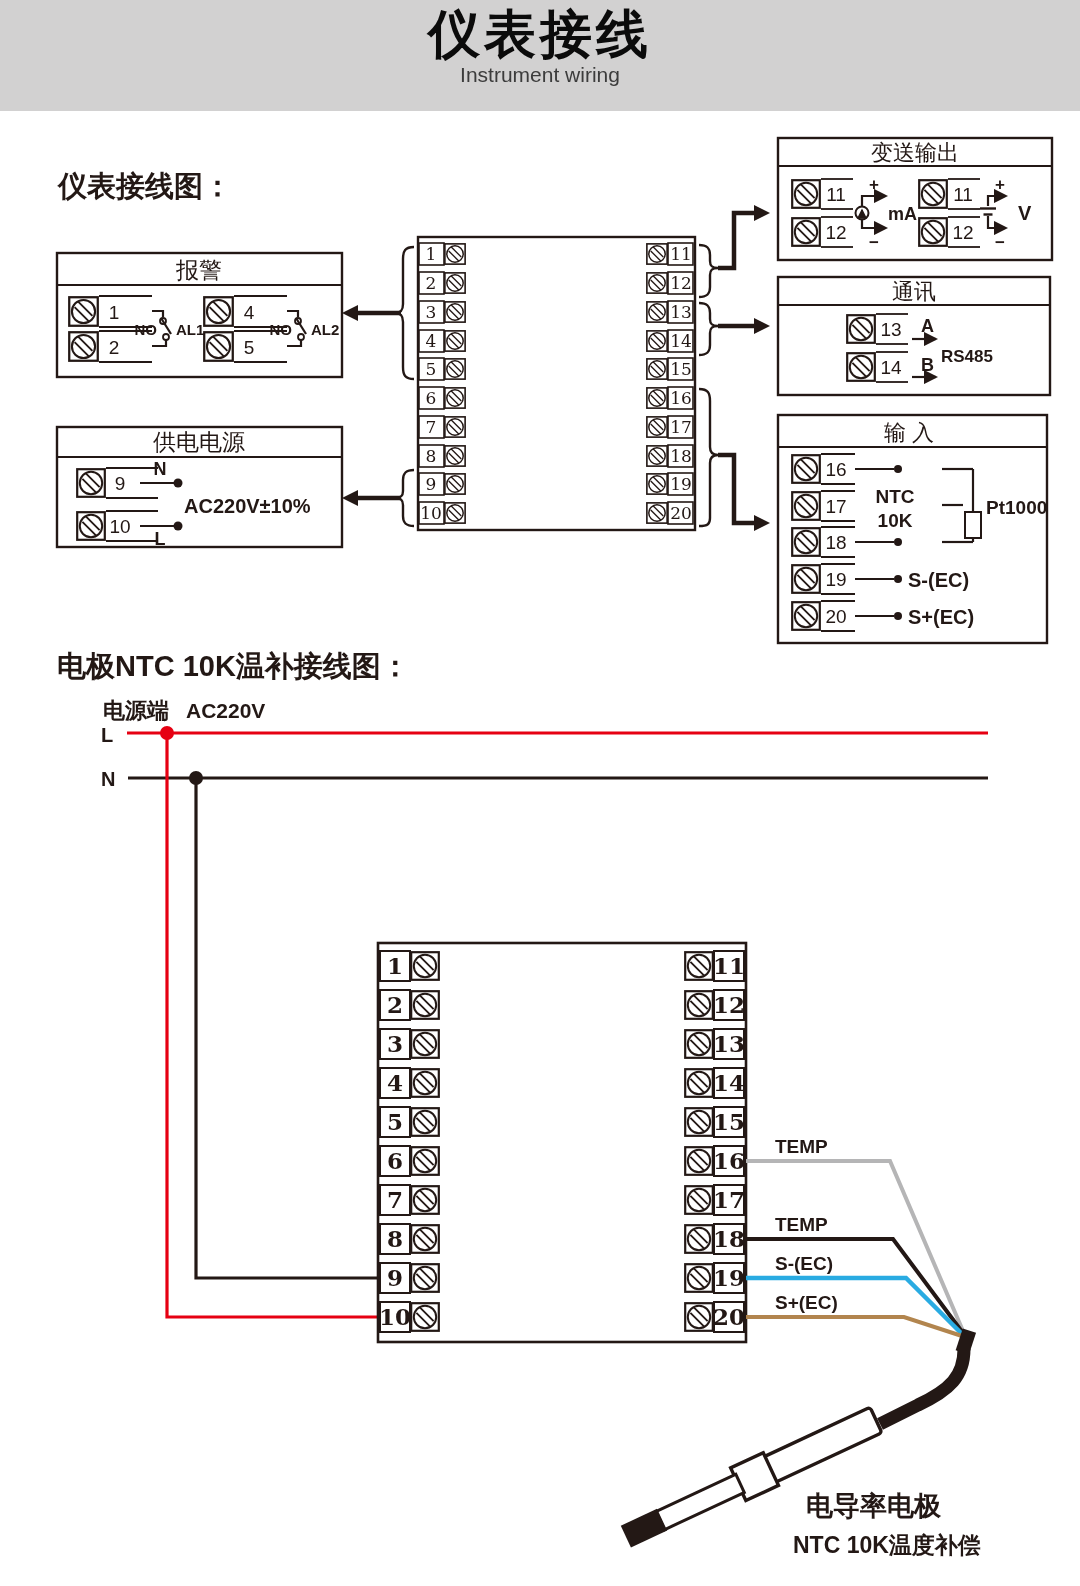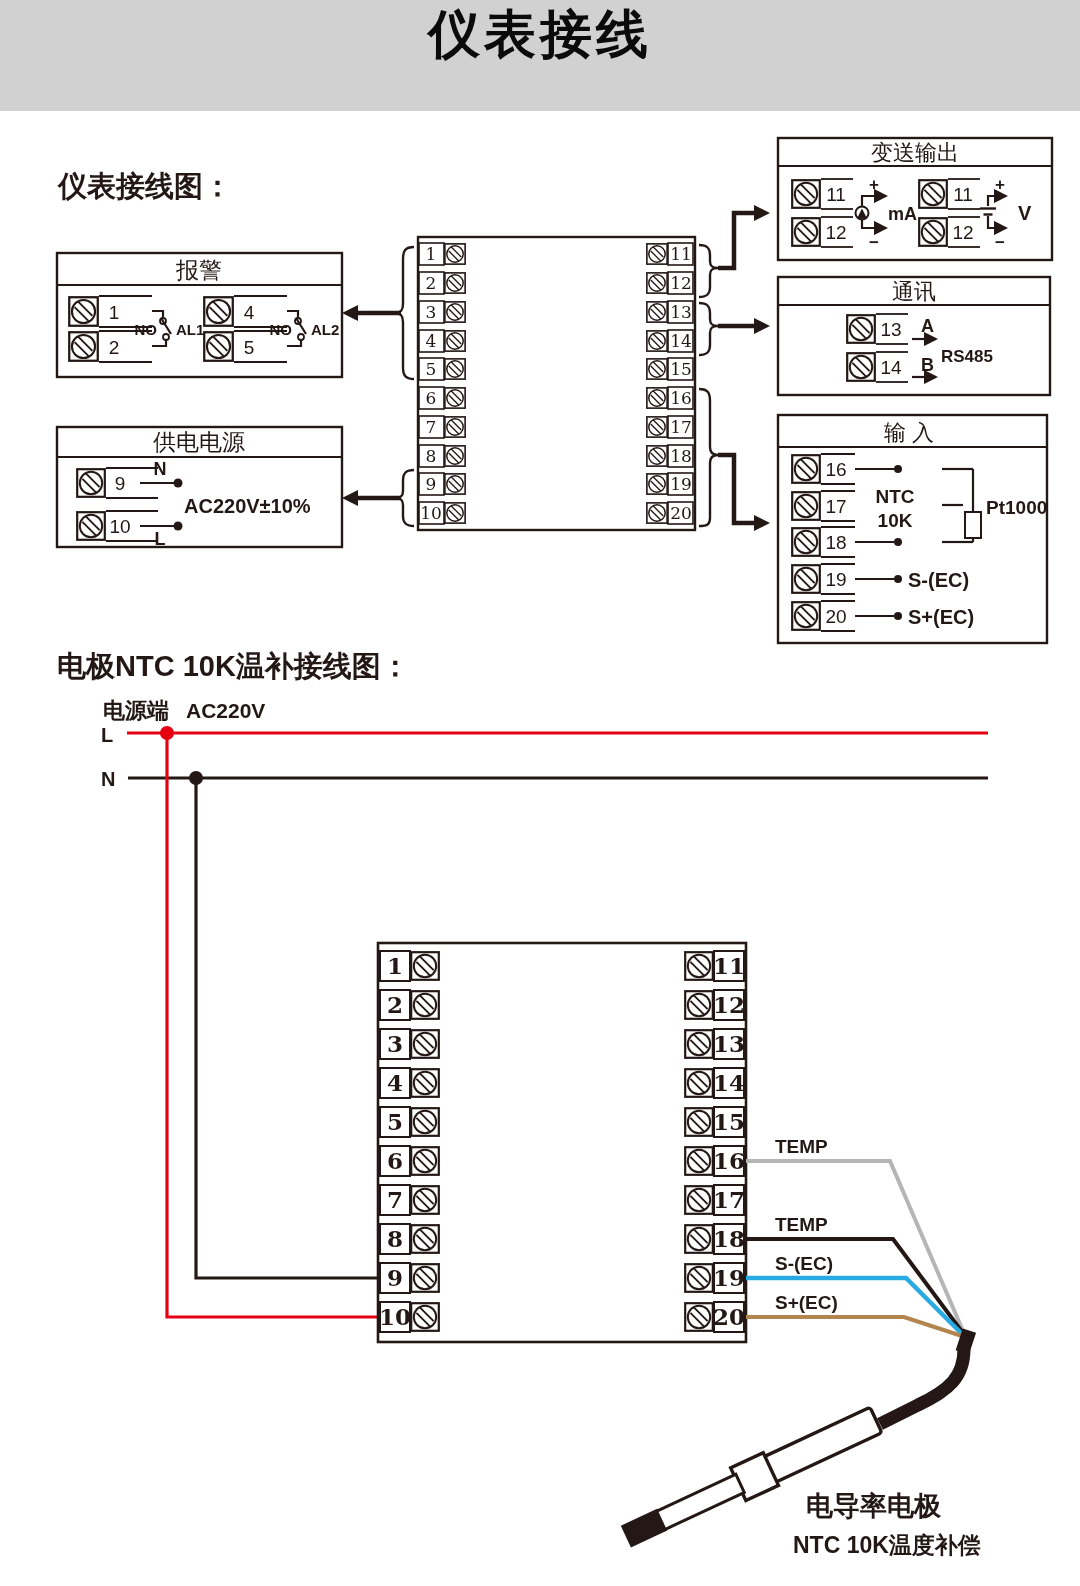--- a/index.html
+++ b/index.html
@@ -25,20 +25,21 @@
   .obox{fill:none;stroke:#231815;stroke-width:2.4;}
   .ink{fill:#231815;}
 </style>
 </head>
 <body>
 
 <div class="page">
 
   <div class="hdr">
     <div class="t cn">仪表接线</div>
+    <div class="s">Instrument wiring</div>
   </div>
 
   <svg width="1080" height="1586" viewBox="0 0 1080 1586">
     <defs>
       <symbol id="screw" viewBox="0 0 30 30">
         <rect x="1.2" y="1.2" width="27.6" height="27.6" fill="#fff" stroke="currentColor" stroke-width="2.2"></rect>
         <circle cx="15" cy="15" r="11.2" fill="#fff" stroke="currentColor" stroke-width="2"></circle>
         <line x1="9.6" y1="5.2" x2="23.6" y2="19.2" stroke="currentColor" stroke-width="1.8"></line>
         <line x1="6.4" y1="10.8" x2="20.4" y2="24.8" stroke="currentColor" stroke-width="1.8"></line>
       </symbol>

